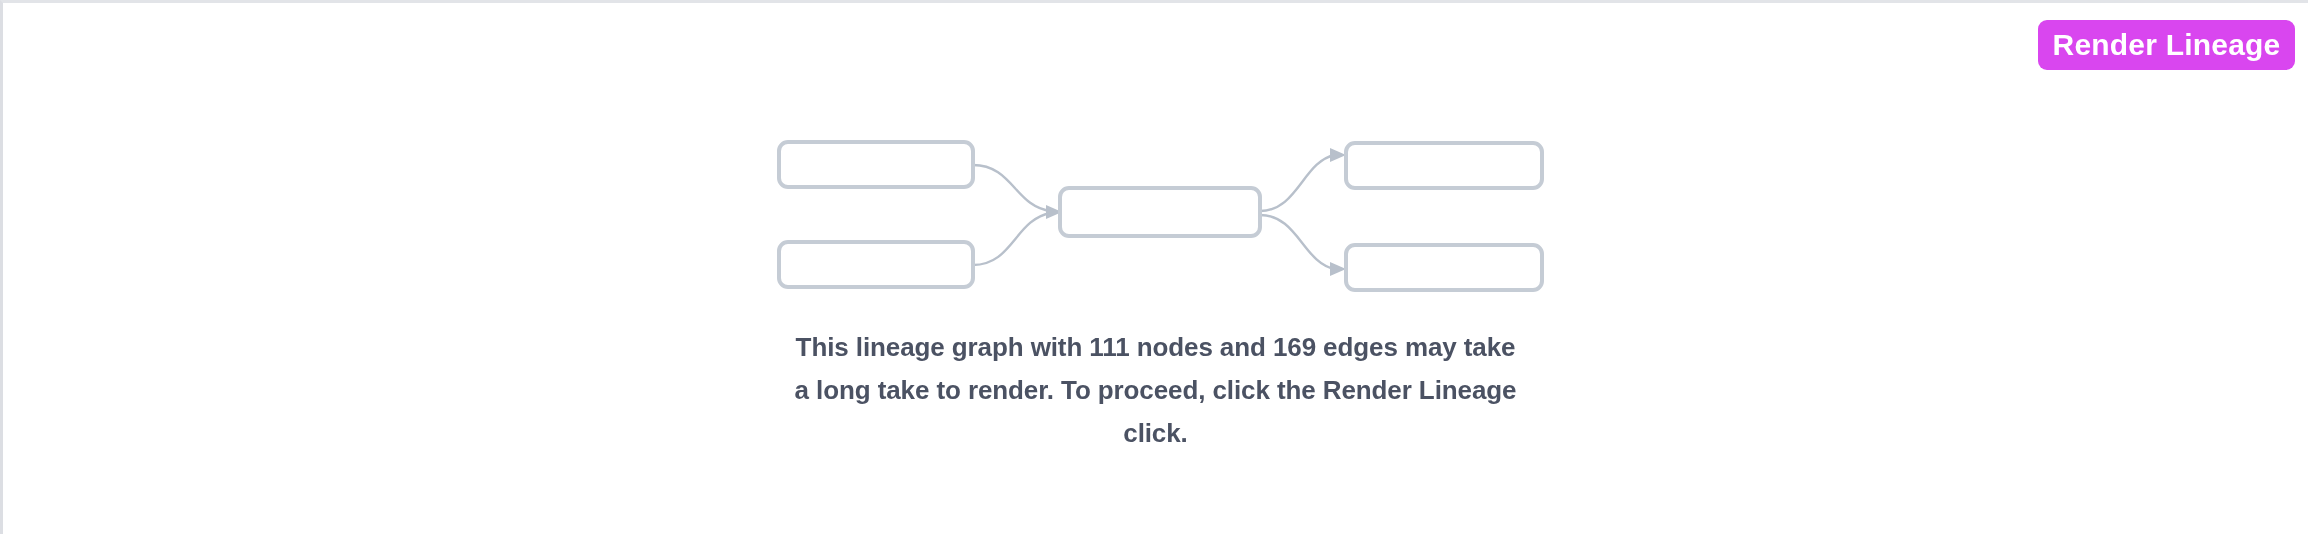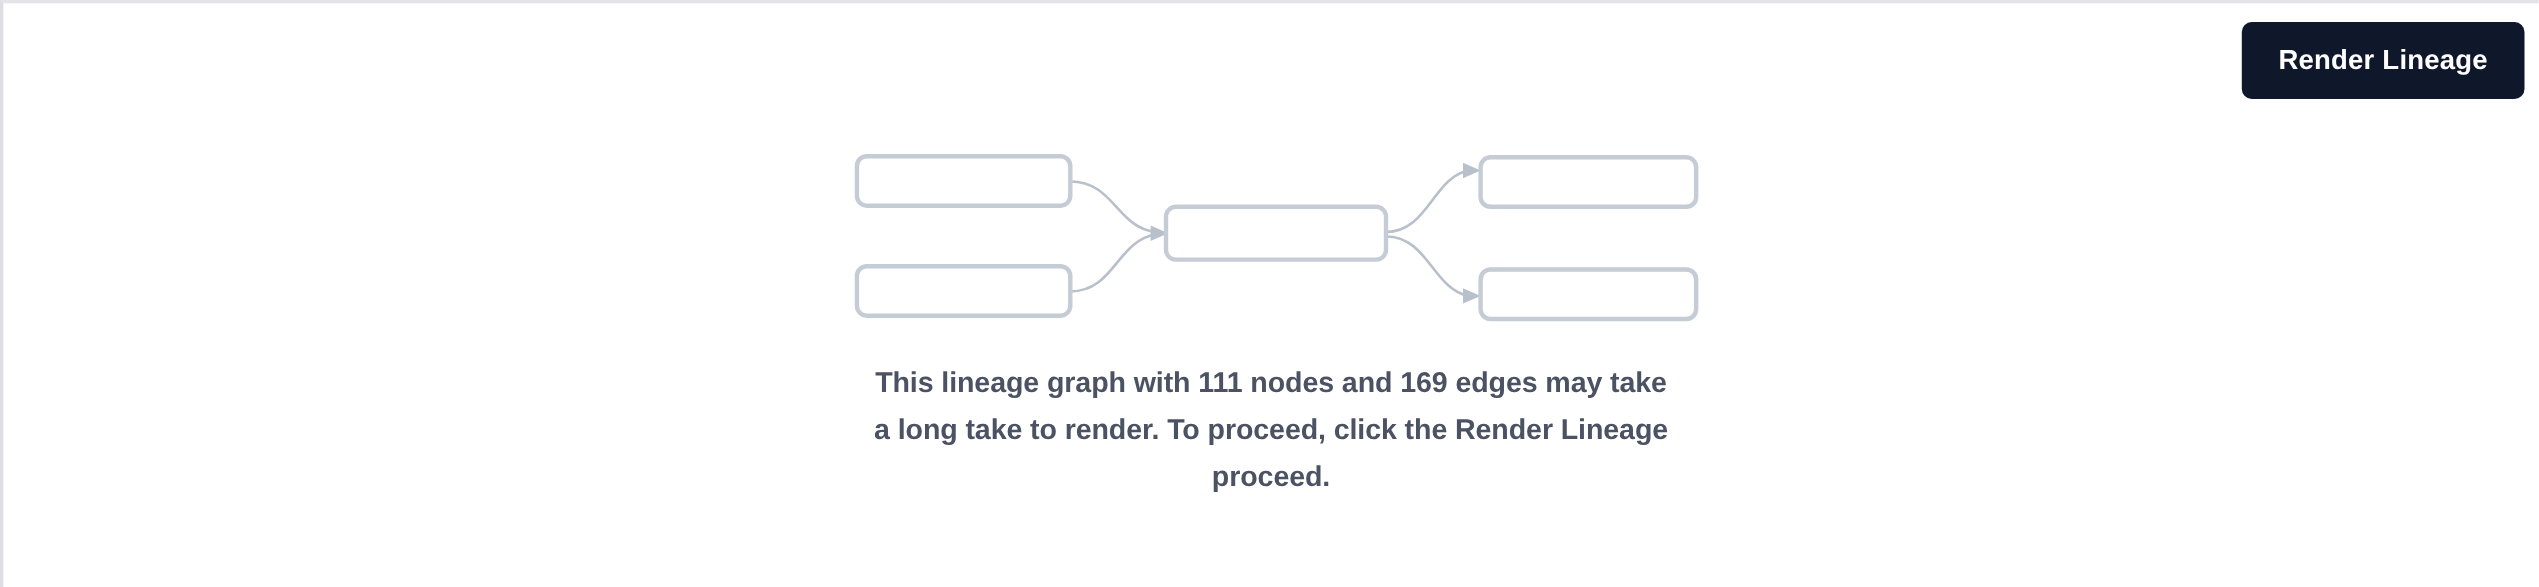--- a/index.html
+++ b/index.html
@@ -22,27 +22,27 @@
     box-sizing: border-box;
     overflow: hidden;
   }
 
   
   .render-button {
     position: absolute;
     left: 2035px;
     top: 17px;
     width: 257px;
-    height: 70px;
-    background: #0f172a;
+    height: 50px;
+    background: #d946ef;
     color: #ffffff;
     border: none;
     border-radius: 9px;
     font-family: "Liberation Sans", sans-serif;
-    font-size: 25px;
+    font-size: 30px;
     font-weight: bold;
     letter-spacing: 0.2px;
     cursor: pointer;
     display: flex;
     align-items: center;
     justify-content: center;
     padding: 0;
   }
 
   
@@ -123,16 +123,16 @@
       <rect class="node-box" x="776" y="143" width="194" height="45" rx="9"></rect>
       <rect class="node-box" x="1057" y="89" width="200" height="48" rx="9"></rect>
       <rect class="node-box" x="1343" y="44" width="196" height="45" rx="9"></rect>
       <rect class="node-box" x="1343" y="146" width="196" height="45" rx="9"></rect>
     </svg>
   </div>
 
   <div class="message">
     <span class="line">This lineage graph with 111 nodes and 169 edges may take</span>
     <span class="line">a long take to render. To proceed, click the Render Lineage</span>
-    <span class="line">proceed.</span>
+    <span class="line">click.</span>
   </div>
 
 </div>
 
 </body></html>

